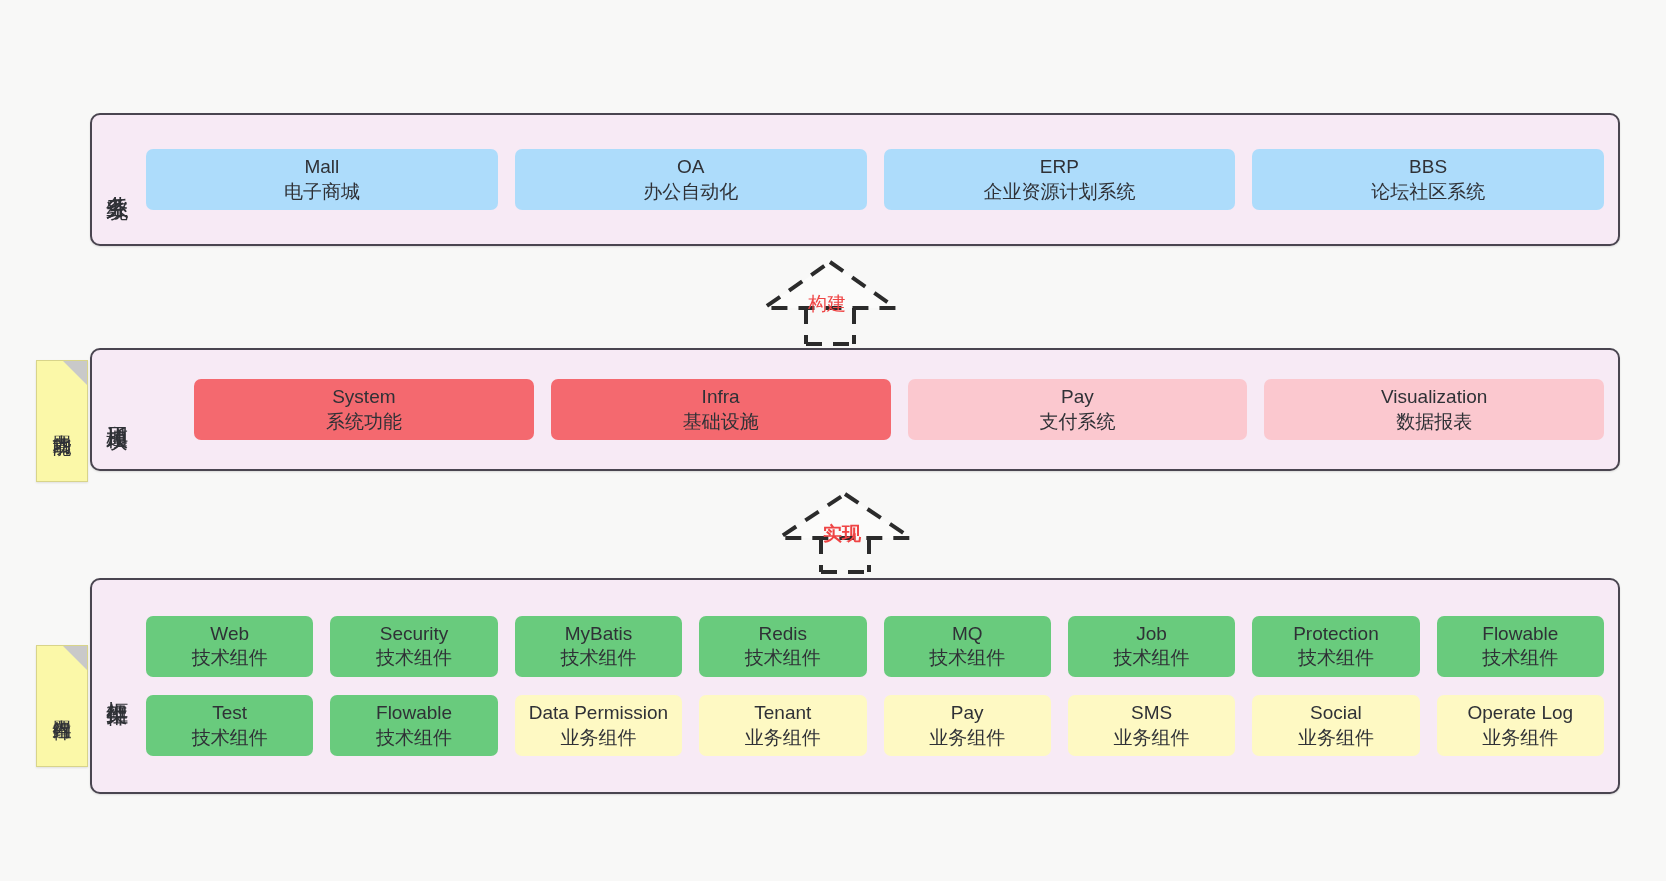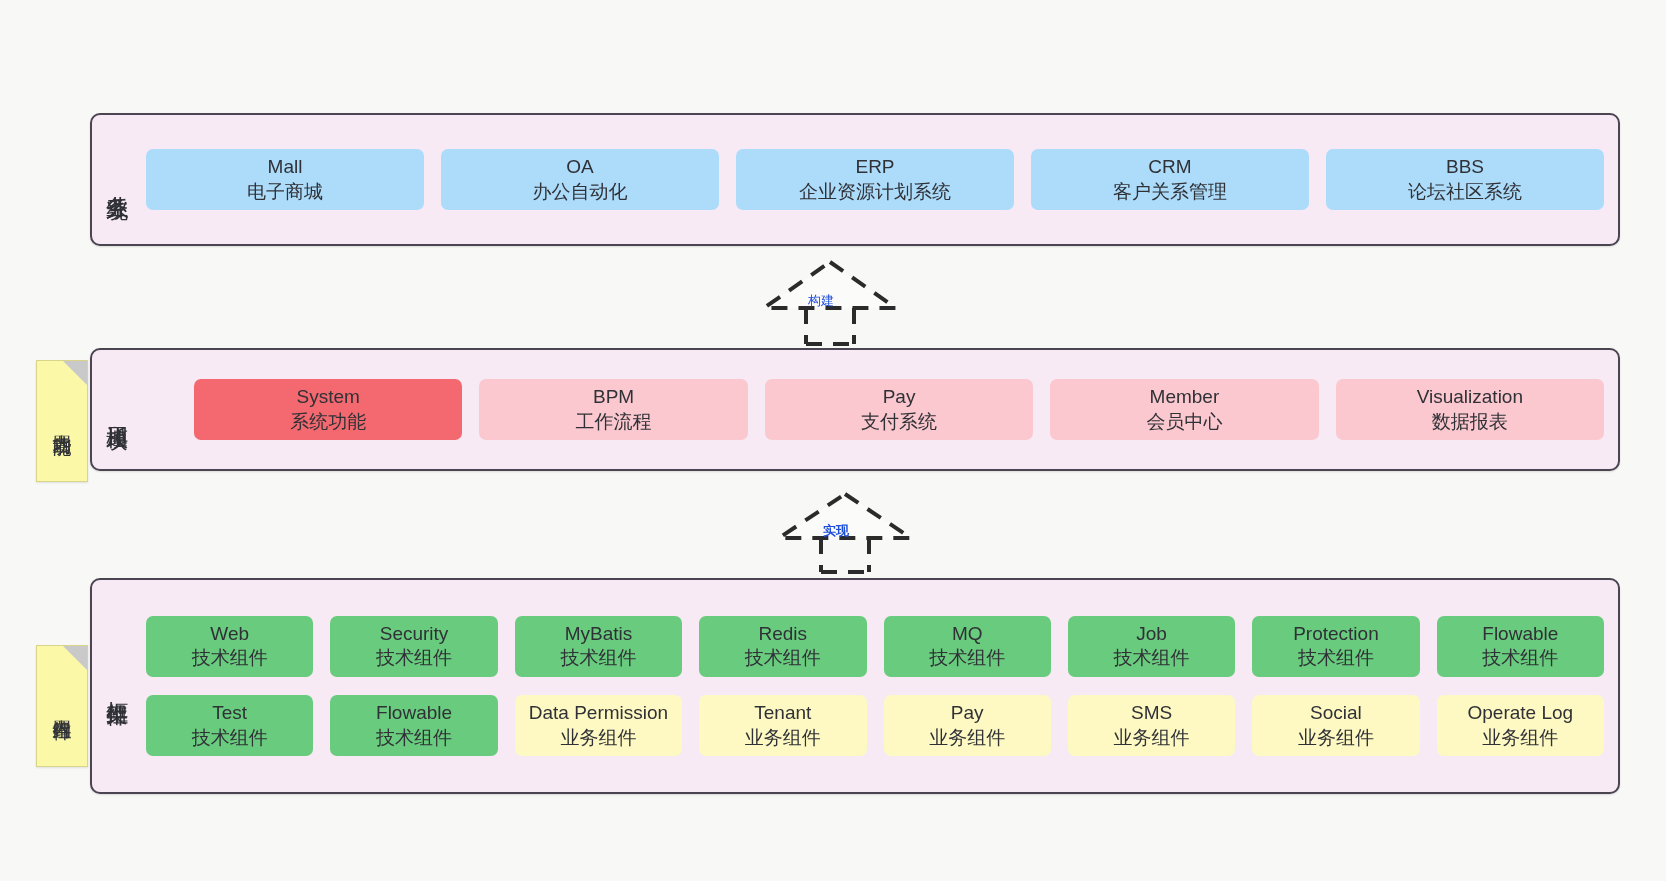--- a/index.html
+++ b/index.html
@@ -101,23 +101,23 @@
     width:0;height:0;
     border-top:24px solid #C9C9C9;
     border-left:24px solid transparent;
   }
 
   
   .arrow{position:absolute;}
   .arrow svg{display:block;overflow:visible;}
   .arrow-label{
     position:absolute;
-    font-size:13px;
+    font-size:19px;
     line-height:1;
-    color:#1d4ed8;
+    color:#ef4444;
     white-space:nowrap;
     background:transparent;
   }
 </style>
 </head>
 <body>
 
 <div id="stage">
 
   <div class="layer" id="layer-0" style="left:90px;top:113px;width:1530px;height:133px;">
@@ -130,24 +130,20 @@
         </div>
         <div class="cell c-blue">
           <span class="en">OA</span>
           <span class="cn">办公自动化</span>
         </div>
         <div class="cell c-blue">
           <span class="en">ERP</span>
           <span class="cn">企业资源计划系统</span>
         </div>
         <div class="cell c-blue">
-          <span class="en">CRM</span>
-          <span class="cn">客户关系管理</span>
-        </div>
-        <div class="cell c-blue">
           <span class="en">BBS</span>
           <span class="cn">论坛社区系统</span>
         </div>
       </div>
     </div>
   </div>
 
   <div class="arrow" id="arrow-build" style="left:760px;top:258px;width:140px;height:86px;">
     <svg width="140" height="86" viewBox="0 0 140 86">
 
@@ -159,31 +155,27 @@
   </div>
 
   <div class="layer" id="layer-1" style="left:90px;top:348px;width:1530px;height:123px;gap:48px;">
     <div class="layer-title">通用模块</div>
     <div class="layer-body">
       <div class="row">
         <div class="cell c-red">
           <span class="en">System</span>
           <span class="cn">系统功能</span>
         </div>
-        <div class="cell c-pink">
-          <span class="en">BPM</span>
-          <span class="cn">工作流程</span>
+        <div class="cell c-red">
+          <span class="en">Infra</span>
+          <span class="cn">基础设施</span>
         </div>
         <div class="cell c-pink">
           <span class="en">Pay</span>
           <span class="cn">支付系统</span>
-        </div>
-        <div class="cell c-pink">
-          <span class="en">Member</span>
-          <span class="cn">会员中心</span>
         </div>
         <div class="cell c-pink">
           <span class="en">Visualization</span>
           <span class="cn">数据报表</span>
         </div>
       </div>
     </div>
   </div>
 
   <div class="note" style="left:36px;top:360px;width:52px;height:122px;">

